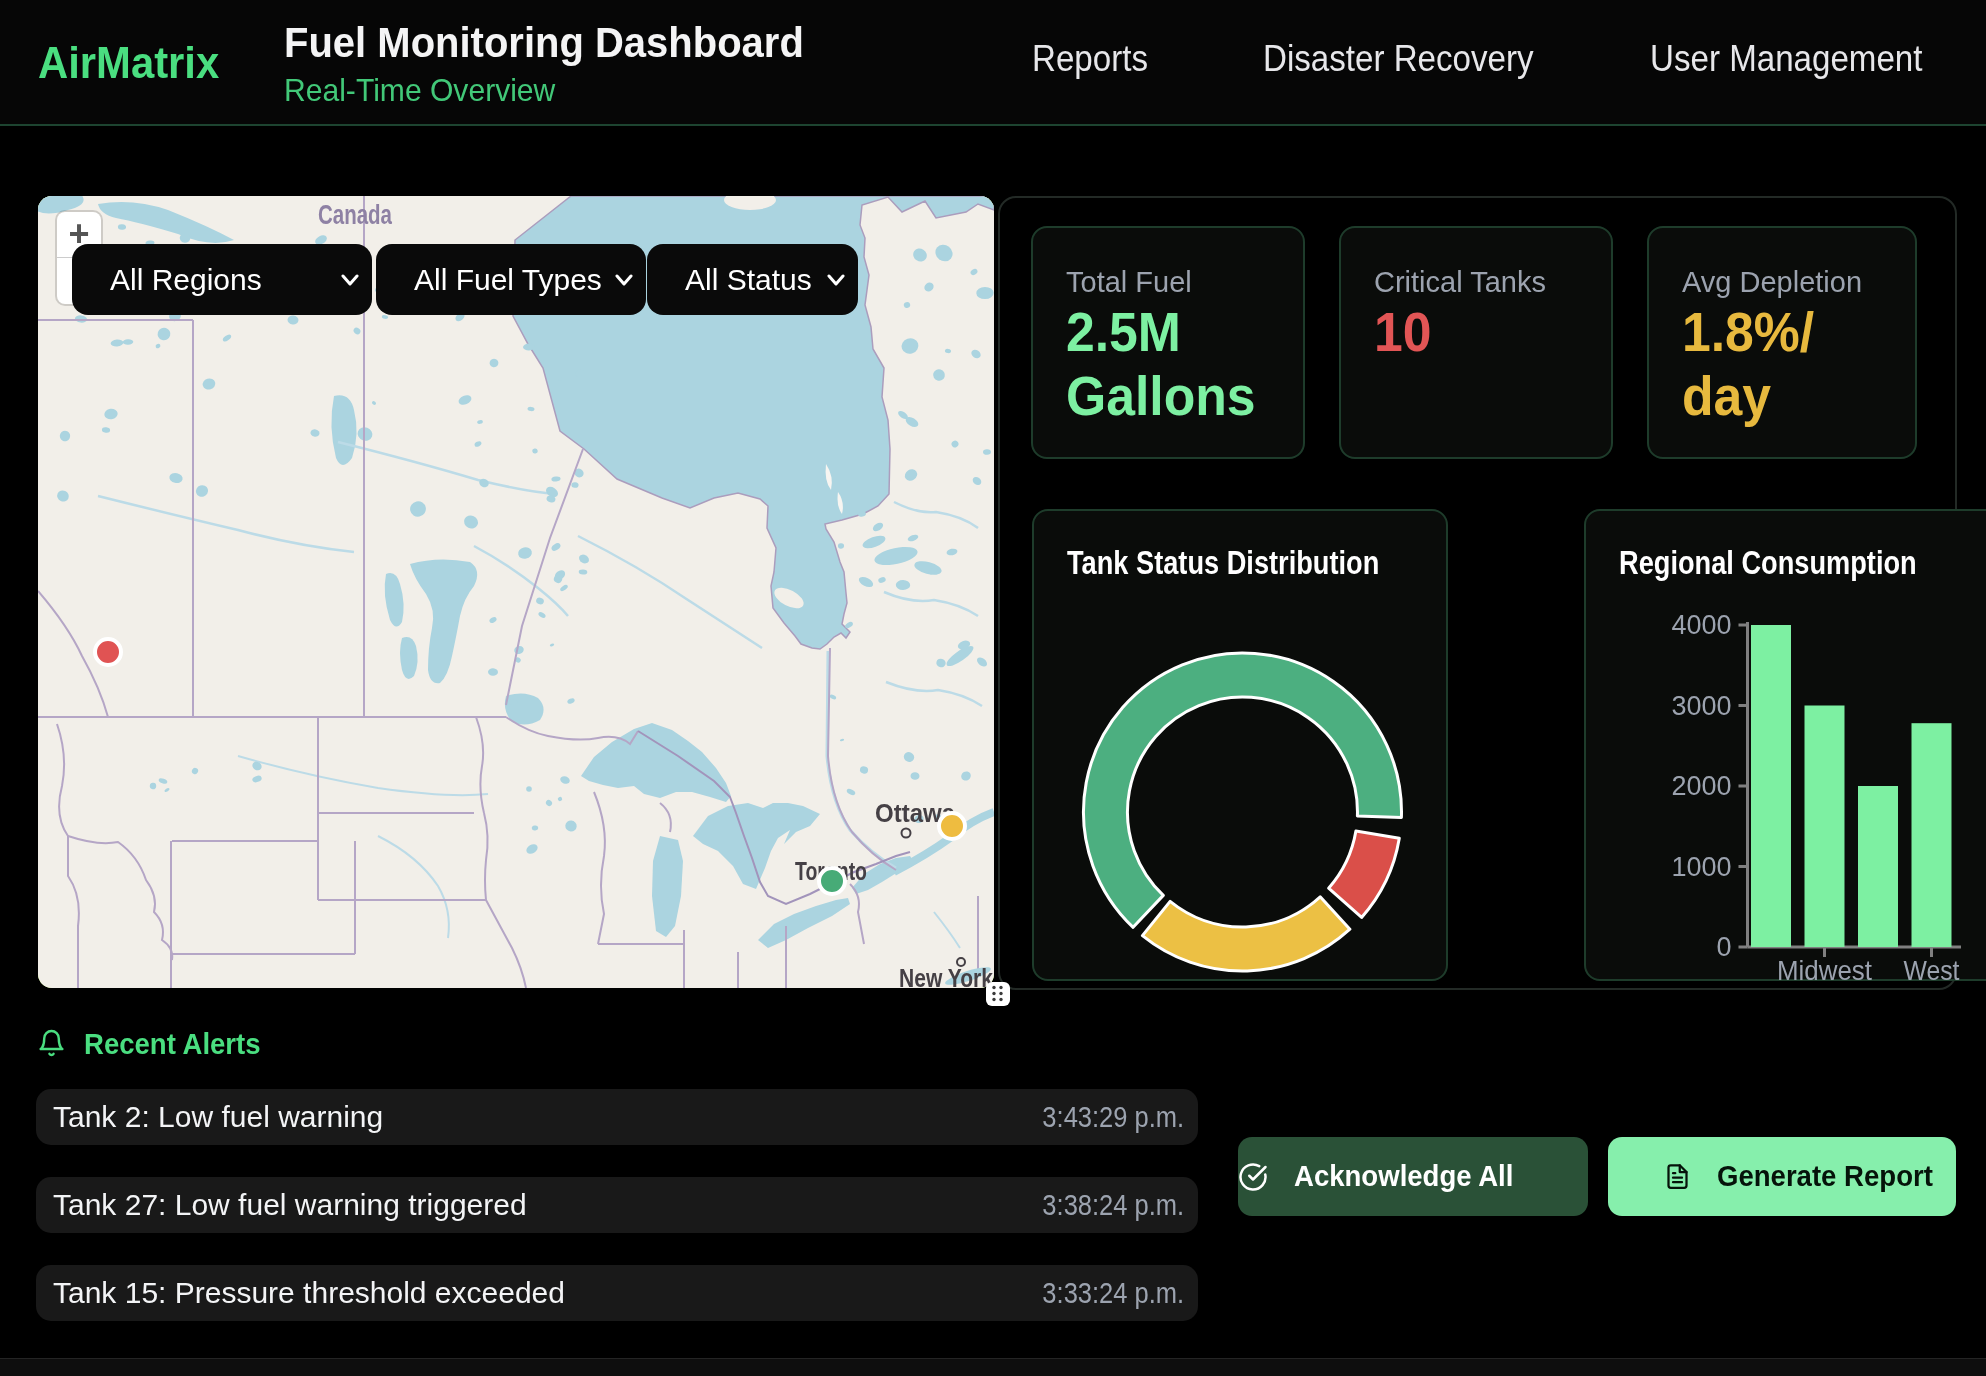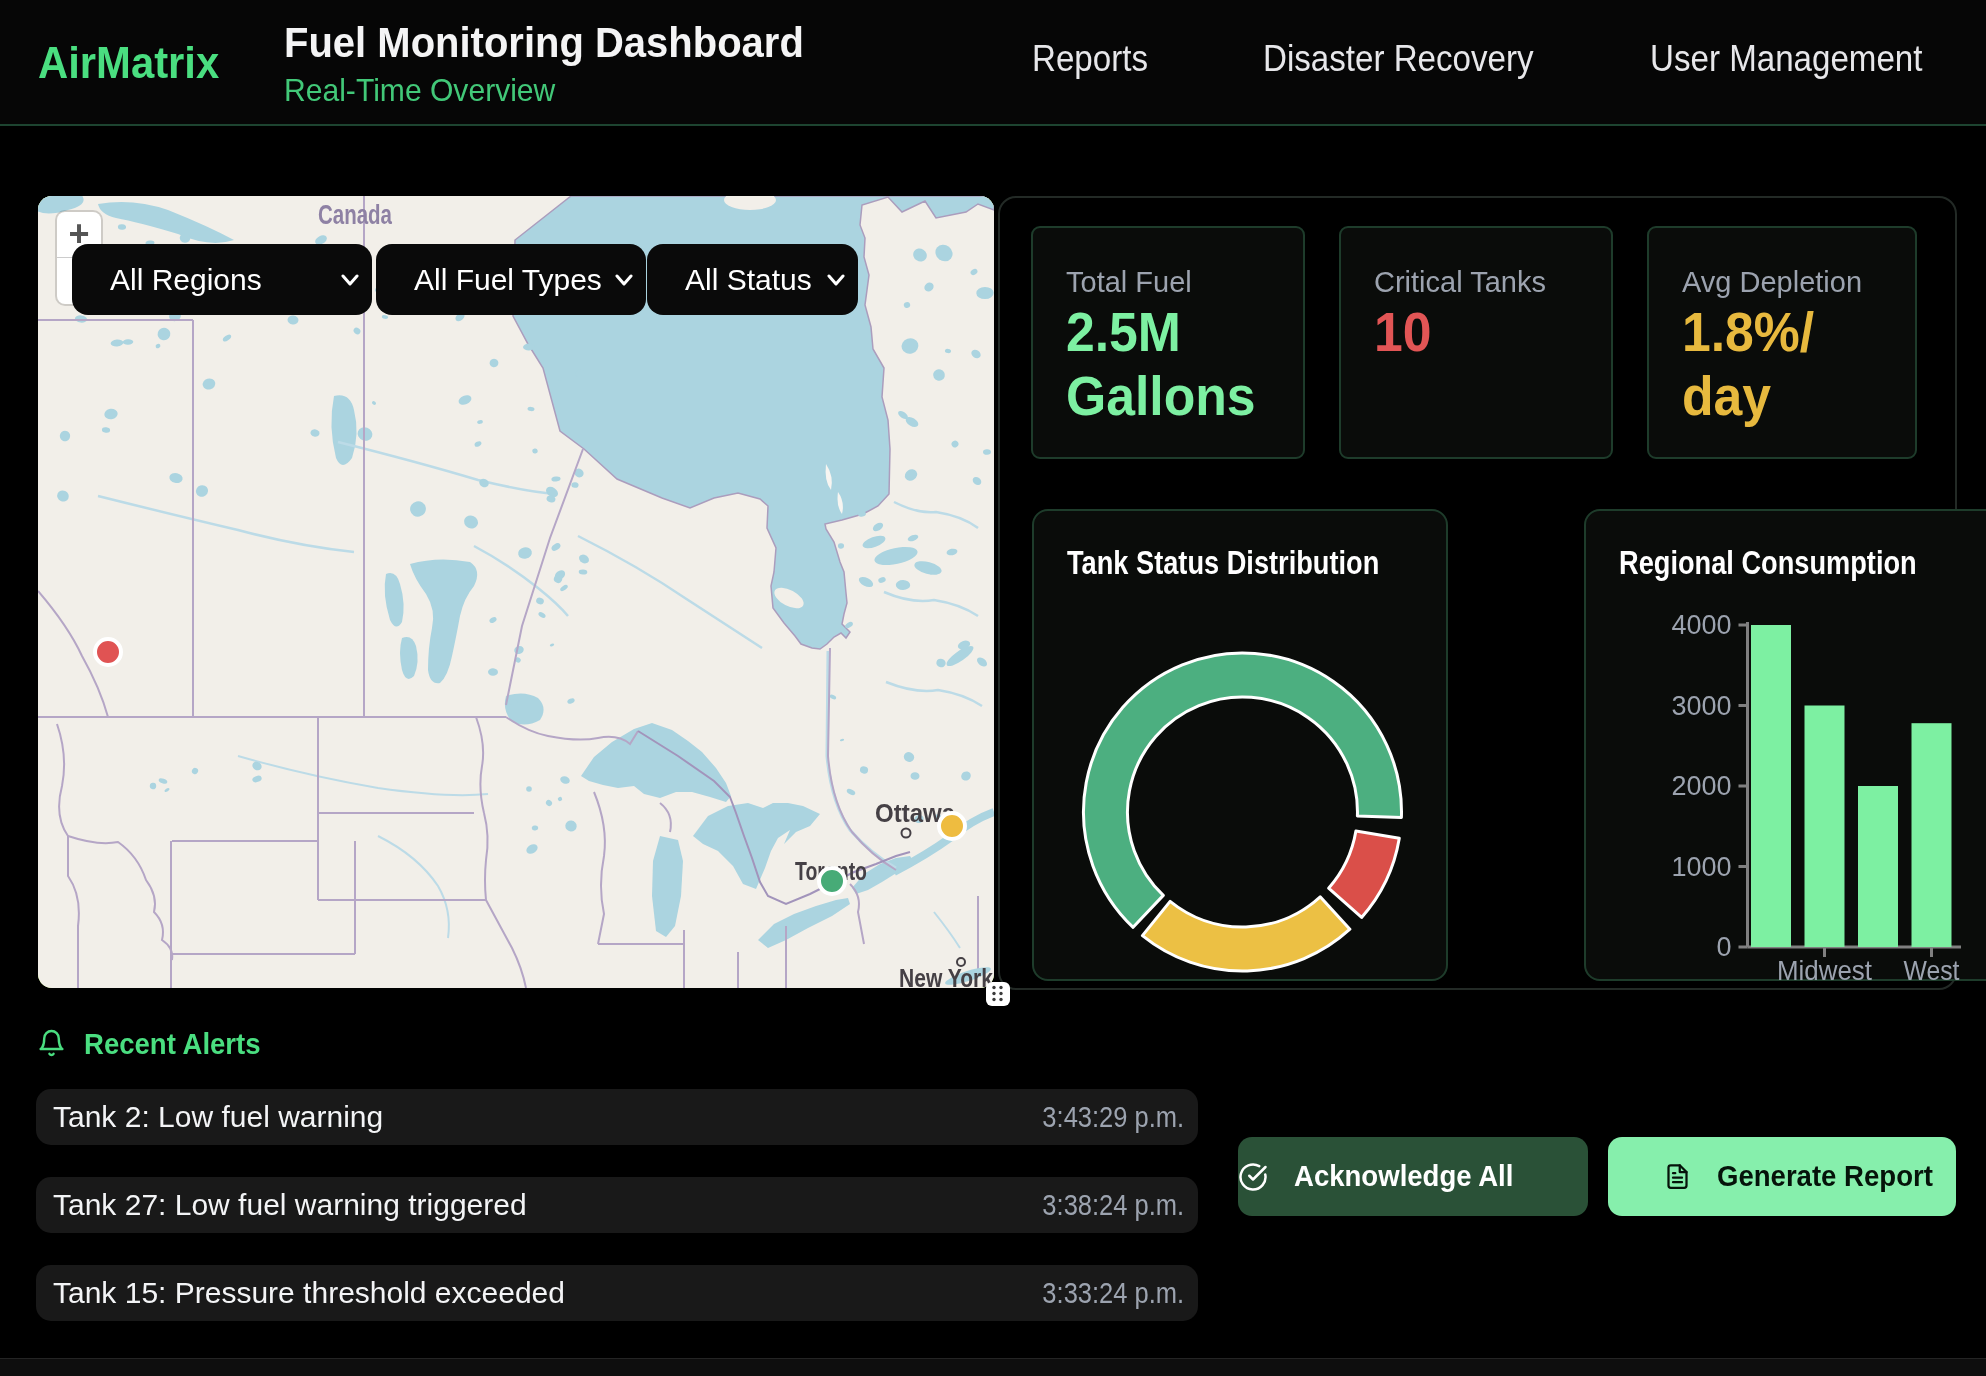--- a/index.html
+++ b/index.html
@@ -8,21 +8,21 @@
 .logo{position:absolute;left:38px;top:41px;font-size:44px;line-height:1;font-weight:bold;color:#4ade80;transform:scaleX(.95);transform-origin:0 0}
 .htitle{position:absolute;left:284px;top:21px;font-size:43px;line-height:1;font-weight:bold;color:#f4f4f5;white-space:nowrap;transform:scaleX(.93);transform-origin:0 0}
 .hsub{position:absolute;left:284px;top:74px;font-size:32px;line-height:1;color:#42c878;white-space:nowrap;transform:scaleX(.94);transform-origin:0 0}
 .nav{position:absolute;top:41px;font-size:36px;line-height:1;color:#e7e7ea;white-space:nowrap;transform:scaleX(.92);transform-origin:0 0}
 #map{position:absolute;left:38px;top:196px;width:956px;height:792px;border-radius:14px;overflow:hidden;background:#bef264}
 .dd{position:absolute;top:244px;height:71px;background:#0a0a0a;border-radius:16px;color:#fff;font-size:30px;display:flex;align-items:center;padding-left:38px}
 .dd svg{position:absolute;right:13px;top:29px}
 .zoomctl{position:absolute;left:57px;top:212px;width:44px;height:92px;background:#fff;border-radius:8px;box-shadow:0 0 0 2px rgba(0,0,0,.15)}
 .zoomctl .plus{position:absolute;left:0;top:0;width:44px;height:46px;color:#555;font-size:36px;font-weight:bold;text-align:center;line-height:44px;border-bottom:1px solid #ccc}
 .panel{position:absolute;left:998px;top:196px;width:959px;height:794px;border:2px solid #232a26;border-radius:18px}
-.scard{position:absolute;top:226px;height:233px;background:#0a0c0a;border:2px solid #1e3c2b;border-radius:9px;padding:38px 0 0 33px}
+.scard{position:absolute;top:226px;height:233px;background:#0a0c0a;border:2px solid #1e3c2b;border-radius:16px;padding:38px 0 0 33px}
 .slabel{font-size:29px;color:#9ca3af;font-weight:500}
 .sval{font-size:55px;font-weight:bold;line-height:64px;margin-top:1px;transform:scaleX(.94);transform-origin:0 0}
 .ccard{position:absolute;top:509px;height:472px;background:#0a0c0a;border:2px solid #1e3c2b;border-radius:16px}
 .ctitle{position:absolute;left:33px;top:34px;font-size:34px;line-height:1;font-weight:bold;color:#fff;white-space:nowrap;transform:scaleX(.8);transform-origin:0 0}
 .alerts-h{position:absolute;left:84px;top:1030px;font-size:29px;line-height:1;font-weight:bold;color:#4ade80;transform:scaleX(.95);transform-origin:0 0}
 .arow{position:absolute;left:36px;width:1162px;height:56px;background:#191919;border-radius:15px;color:#f3f4f6;font-size:30px;display:flex;align-items:center;padding:0 14px 0 17px}
 .arow .t{margin-left:auto;color:#9ca3af;font-size:29px;transform:scaleX(.88);transform-origin:100% 50%}
 .btn{position:absolute;top:1137px;height:79px;border-radius:14px;font-size:29px;font-weight:bold;display:flex;align-items:center}
 .btn .lb{transform:scaleX(.95);transform-origin:0 50%;white-space:nowrap}
 footer{position:absolute;left:0;top:1358px;width:1986px;height:18px;background:#0e0e0e;border-top:1px solid #242424}

